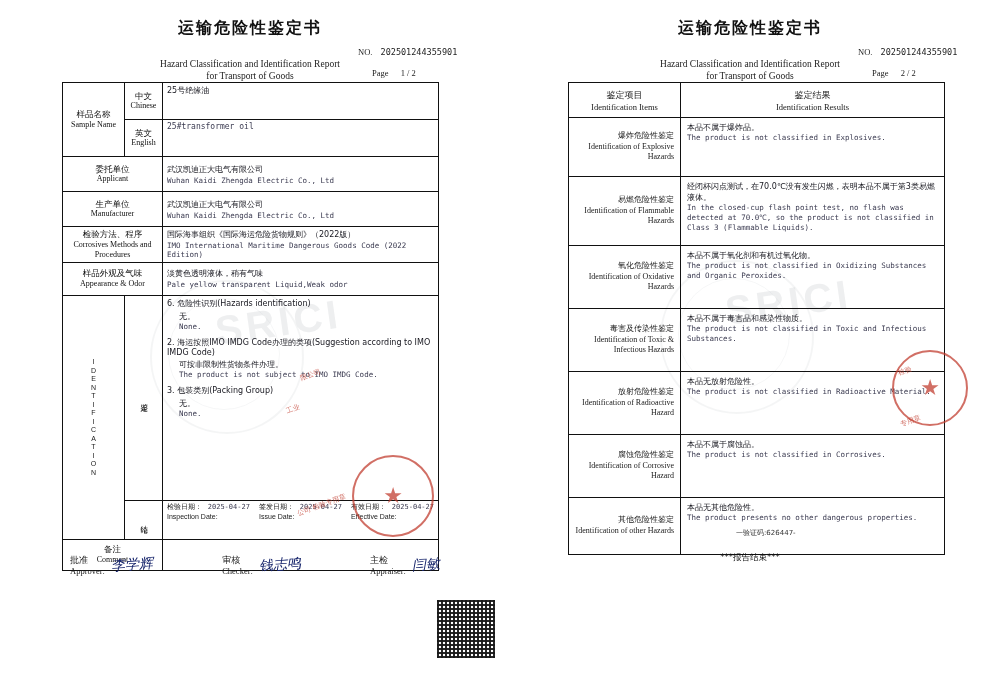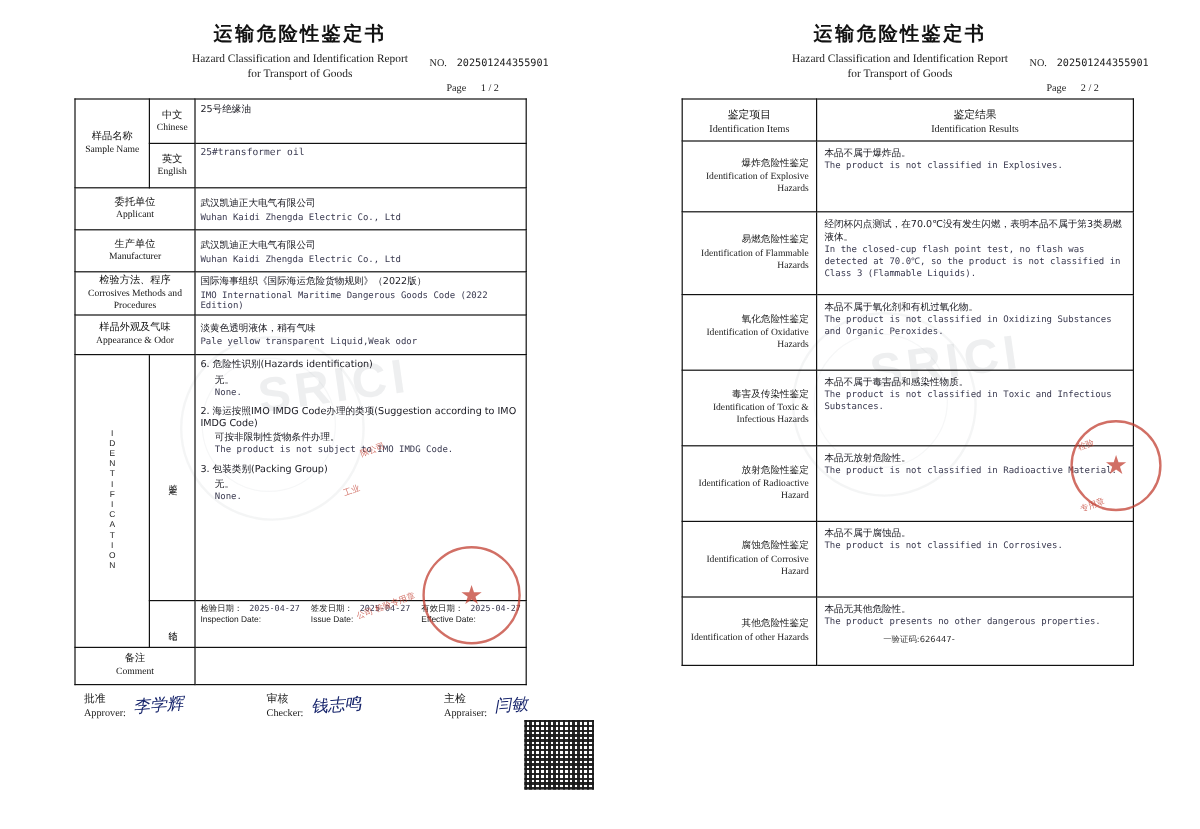--- a/index.html
+++ b/index.html
@@ -30,21 +30,21 @@
   .title-cn {
     font-family: "DejaVu Sans", sans-serif;
     font-weight: bold;
     font-size: 16px;
     letter-spacing: 2px;
     color: #111;
   }
   .title-en {
     font-size: 9.5px;
     line-height: 1.25;
-    margin-top: 6px;
+    margin-top: 20px;
     color: #222;
   }
   .no-line {
     position: absolute;
     font-size: 8.5px;
     color: #222;
     white-space: nowrap;
   }
   .page-line {
     position: absolute;
@@ -171,21 +171,20 @@
     align-items: flex-end;
   }
   .sig-label {
     line-height: 1.2;
     text-align: left;
   }
   .sig-label .cn {
     font-family: "DejaVu Sans", sans-serif;
     font-size: 9px;
     display: block;
-    margin-top: 23px;
   }
   .sig-label .en {
     font-family: "Liberation Serif", serif;
     font-size: 8.5px;
     display: block;
   }
   .sig-hand {
     font-family: "DejaVu Serif", serif;
     font-size: 14px;
     color: #16246b;
@@ -617,13 +616,14 @@
   </tbody>
     </table>
 
   <div class="stamp" style="left:392px; top:350px; width:72px; height:72px;">
     <span class="star">★</span>
   </div>
   <div class="stamp-txt" style="left:398px; top:366px;">检验</div>
   <div class="stamp-txt" style="left:400px; top:416px;">专用章</div>
 
   <div class="footnote" style="left:236px; top:528px;">一验证码:626447-</div>
+  <div class="endmark" style="left:0; top:552px;">***报告结束***</div>
 </div>
 
 </body></html>

